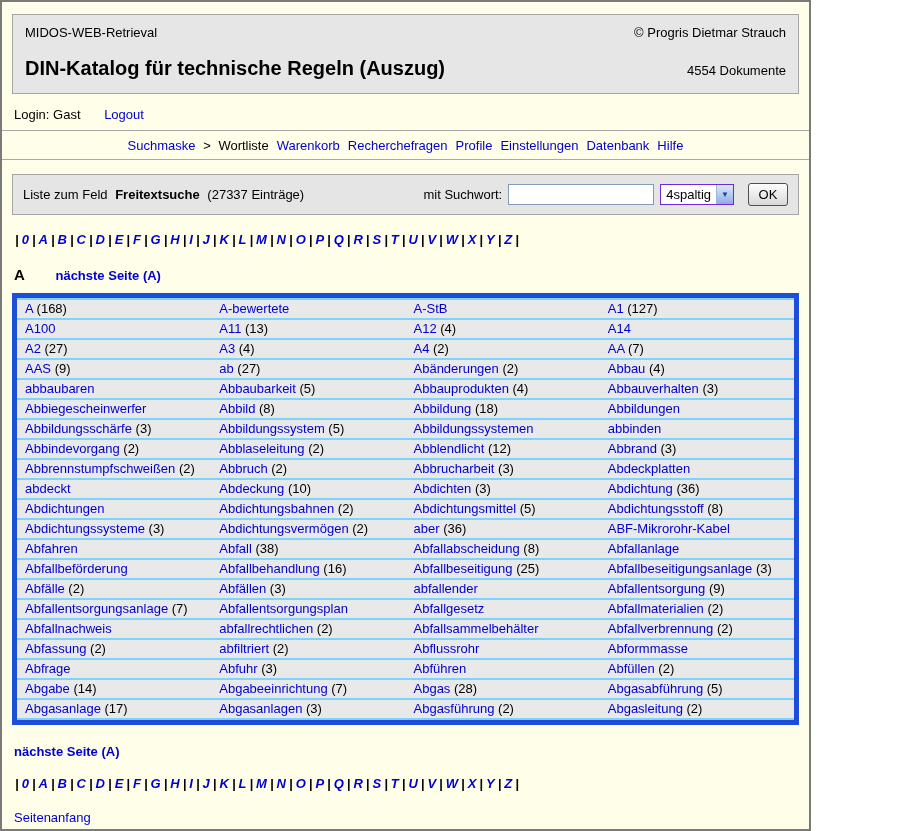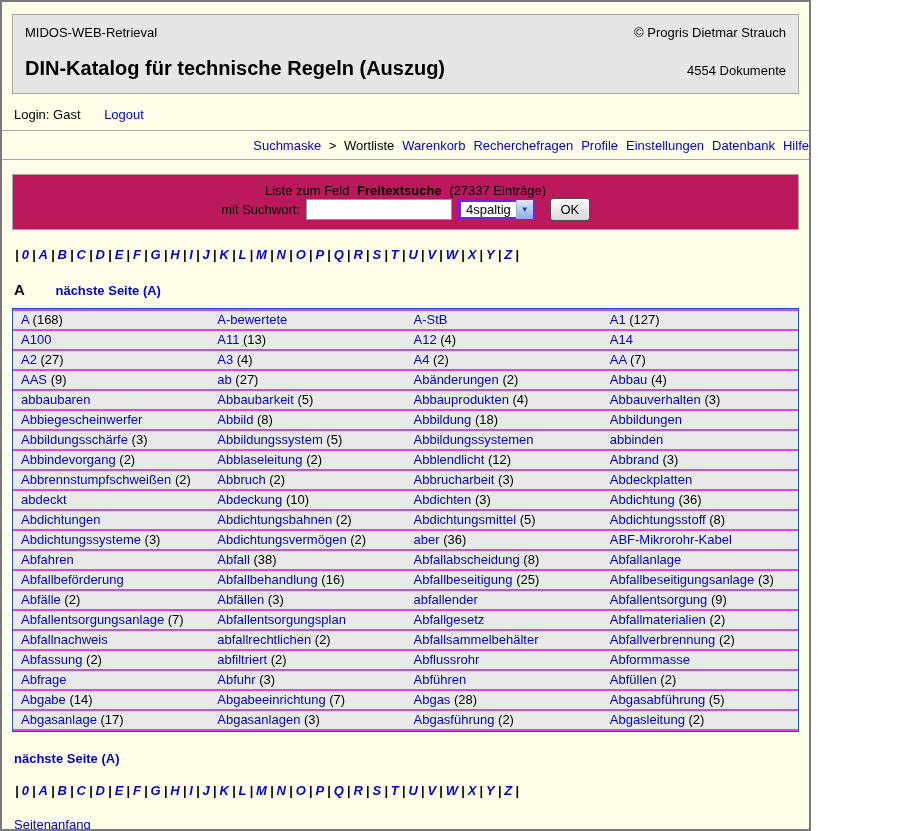--- a/index.html
+++ b/index.html
@@ -14,46 +14,46 @@
   
   .header-box { margin:12px 10px 0 10px; background:#E6E6E6; border:1px solid #A5A5A5; padding:10px 12px 13px 12px; }
   .header-row { display:flex; justify-content:space-between; align-items:baseline; }
   .title-row { margin-top:17px; }
   .catalog-title { font-size:20px; font-weight:bold; }
 
   
   .login-row { padding:13px 12px 8px 12px; }
   .logout { margin-left:20px; }
   hr.rule { border:0; border-top:1px solid #A8A8A8; border-bottom:1px solid #fcfcf0; margin:0; }
-  .crumb-row { display:flex; justify-content:flex-end; align-items:center; padding:6px 0; }
+  .crumb-row { display:flex; justify-content:center; align-items:center; padding:6px 12px; }
   .crumb-sep { margin:0 4px; }
   .nav a { margin-left:8px; }
 
   
-  .search-panel { margin:13px 10px; background:#be185d; border:1px solid #A5A5A5; padding:8px 10px; display:flex; justify-content:space-between; align-items:center;flex-direction:column; }
+  .search-panel { margin:13px 10px; background:#e5e5e5; border:1px solid #A5A5A5; padding:8px 10px; display:flex; justify-content:space-between; align-items:center; }
   .search-left b { margin:0 4px; }
   .search-right { display:flex; align-items:center; }
   .search-right .lbl { margin-right:6px; }
   .search-input { width:146px; height:21px; border:1px solid #7F9DB9; background:#fff; padding:1px 4px; font:13px "Liberation Sans", sans-serif; }
-  .select { display:inline-flex; align-items:center; height:21px; border:3px solid #6d28d9; background:#fff; margin-left:6px; padding-left:5px; cursor:default; }
+  .select { display:inline-flex; align-items:center; height:21px; border:1px solid #6d28d9; background:#fff; margin-left:6px; padding-left:5px; cursor:default; }
   .select .arrow-btn { width:17px; height:19px; margin-left:5px; display:flex; align-items:center; justify-content:center; background:linear-gradient(#DCE9FC,#8FABE8); border-left:1px solid #9FB6D4; color:#23408e; font-size:8px; }
   .ok-btn { margin-left:14px; width:40px; height:23px; border:1px solid #4f4f4f; border-radius:3px; background:linear-gradient(#FDFDFD,#D8D8D8); font:13px "Liberation Sans", sans-serif; cursor:pointer; }
 
   
   .alphabet { margin:17px 12px; font-weight:bold;font-style:italic; }
   .alphabet .pipe { color:#000; margin:0 1px; }
   .alpha-link { margin:0 2px; }
 
   
   .section-row { margin:19px 12px 10px 12px; }
   .letter { font-size:15px; font-weight:bold; }
   .next-link { font-weight:bold; margin-left:27px; }
 
   
-  .table-wrap { margin:0 10px; border:1px solid #1d4ed8; background:#d946ef; }
+  .table-wrap { margin:0 10px; border:5px solid #1d4ed8; background:#7dd3fc; }
   table { width:100%; border-collapse:separate; border-spacing:0 2px; }
   td { width:25%; background:#E9E9E9; padding:2px 8px; line-height:14px; font-size:13px; white-space:nowrap; }
   td .count { color:#000; }
 
   
   .footer-next { display:block; margin:19px 12px 0 12px; font-weight:bold; }
   .top-link { display:block; margin:19px 12px 16px 12px; }
 </style>
 </head>
 <body>

